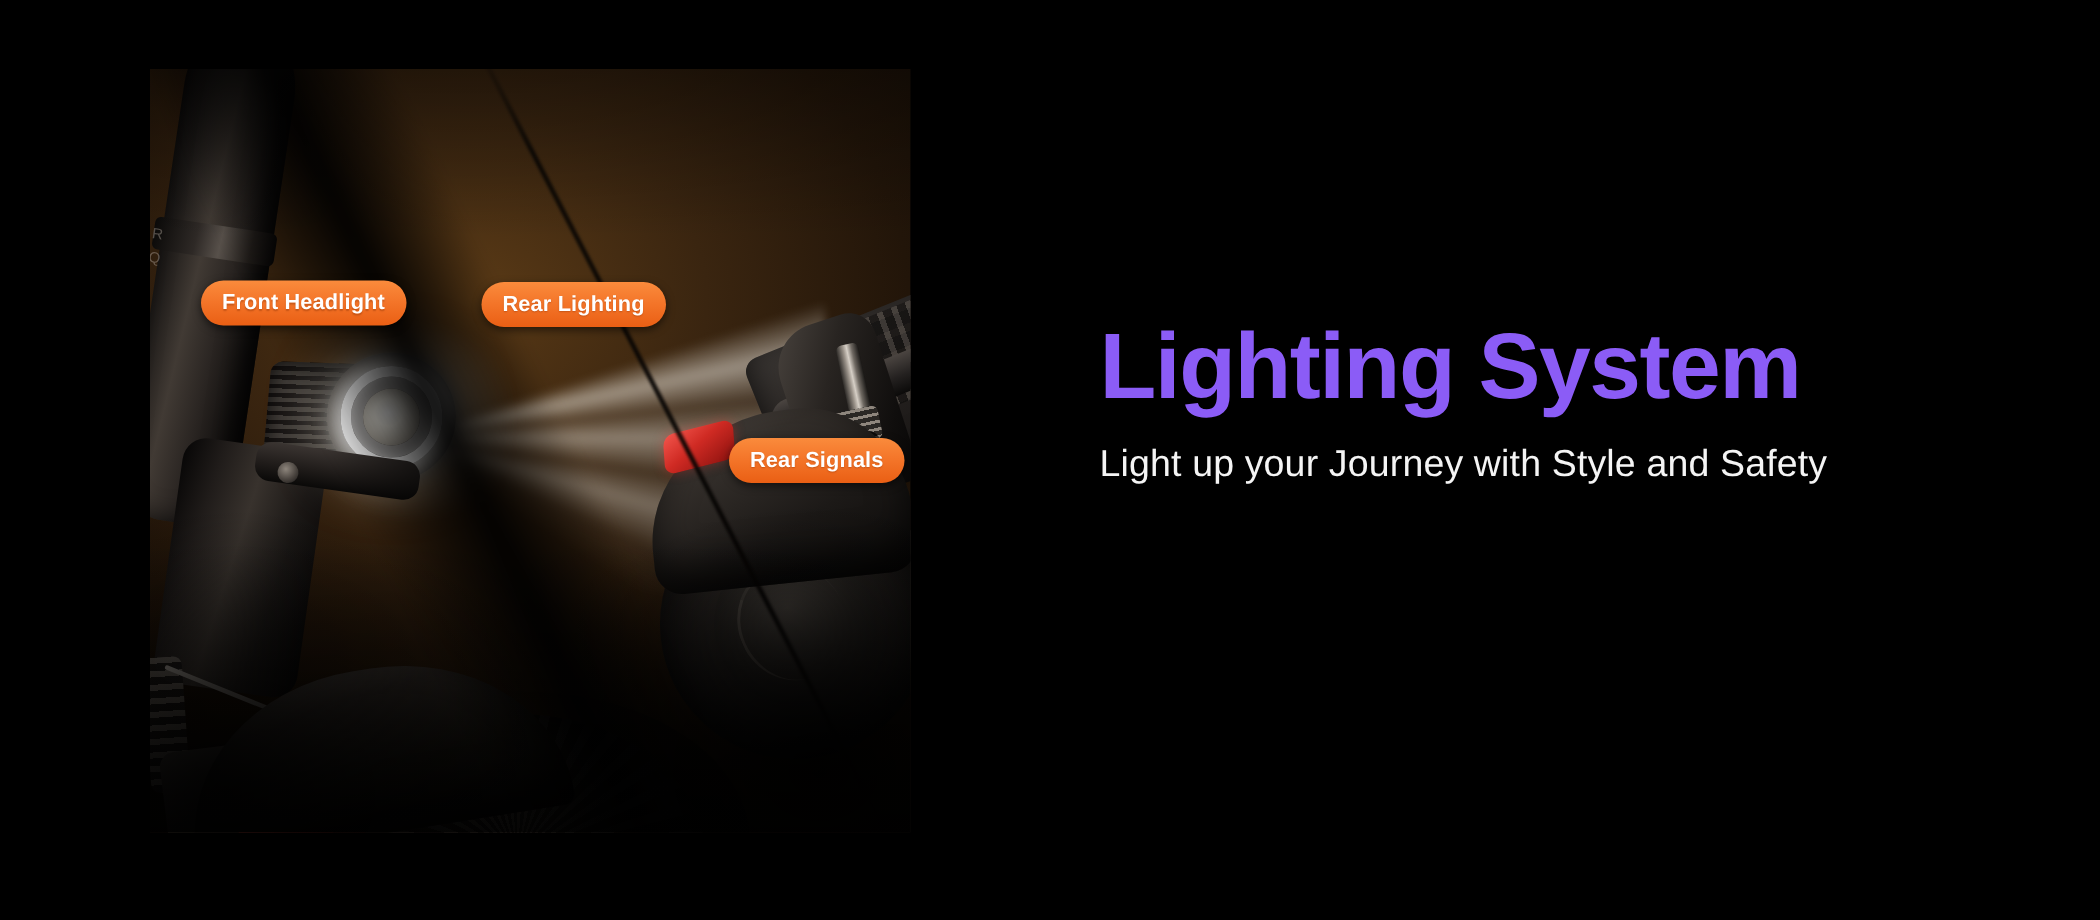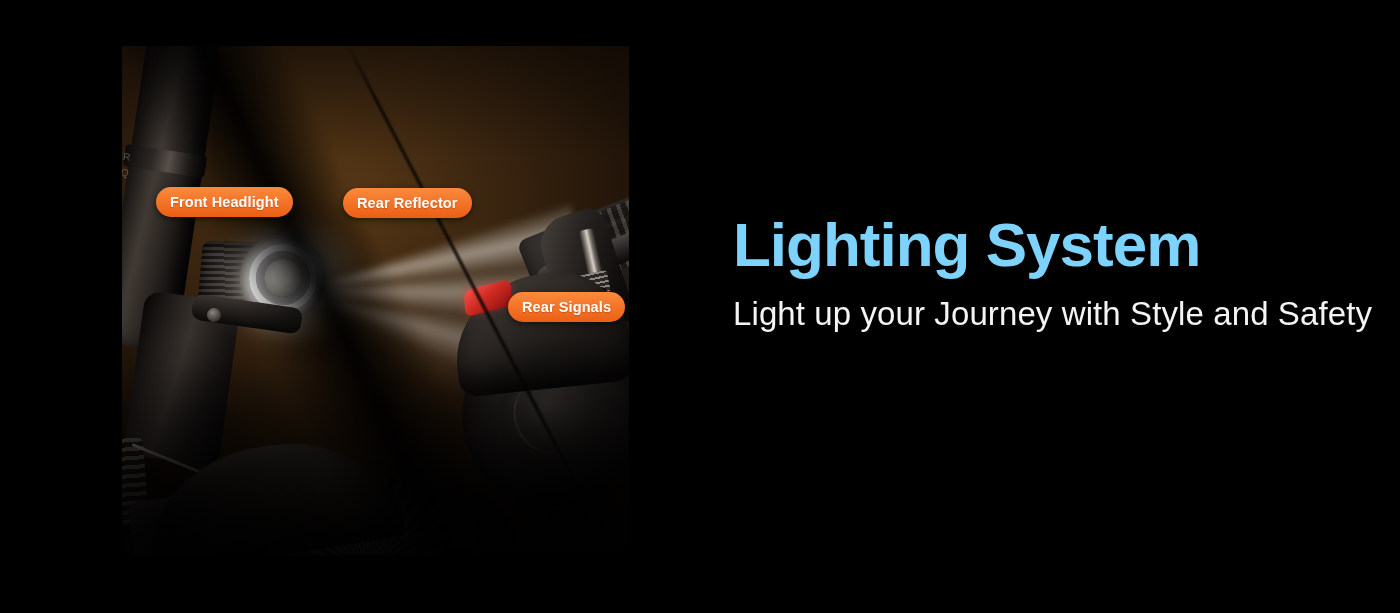--- a/index.html
+++ b/index.html
@@ -22,21 +22,20 @@
 
   
   .photo-panel {
     position: absolute;
     left: 100px;
     top: 46px;
     width: 507px;
     height: 509px;
     overflow: hidden;
     background: #0a0705;
-    margin-left: 22px;
   }
 
   
   .photo-bg {
     position: absolute;
     inset: 0;
     background:
       radial-gradient(120% 95% at 42% 30%, #5a3a16 0%, #3a2510 26%, #221509 48%, #110a04 70%, #050302 100%);
   }
   .photo-bg-2 {
@@ -413,31 +412,31 @@
   .badge-turn    { left: 386px; top: 246px; }
 
   
   .text-block {
     position: absolute;
     left: 733px;
     top: 214px;
     width: 620px;
   }
   .headline {
-    color: #7dd3fc;
+    color: #8b5cf6;
     font-size: 62px;
     font-weight: bold;
     line-height: 1.0;
     letter-spacing: -1px;
     white-space: nowrap;
   }
   .subhead {
     margin-top: 18px;
     color: #f4f4f4;
-    font-size: 33px;
+    font-size: 25px;
     font-weight: normal;
     line-height: 1.2;
     letter-spacing: .1px;
     white-space: nowrap;
   }
 </style>
 </head>
 <body>
 
 <div class="banner">
@@ -492,21 +491,21 @@
     </div>
 
     <div class="diagonal-split"></div>
     <div class="diagonal-edge"></div>
     <div class="photo-bg-2"></div>
 
     <div class="badge badge-front">
       <span>Front Headlight</span>
     </div>
     <div class="badge badge-rear">
-      <span>Rear Reflector</span>
+      <span>Rear Lighting</span>
     </div>
     <div class="badge badge-turn">
       <span>Rear Signals</span>
     </div>
   </div>
 
   <div class="text-block">
     <div class="headline">Lighting System</div>
     <div class="subhead">Light up your Journey with Style and Safety</div>
   </div>

